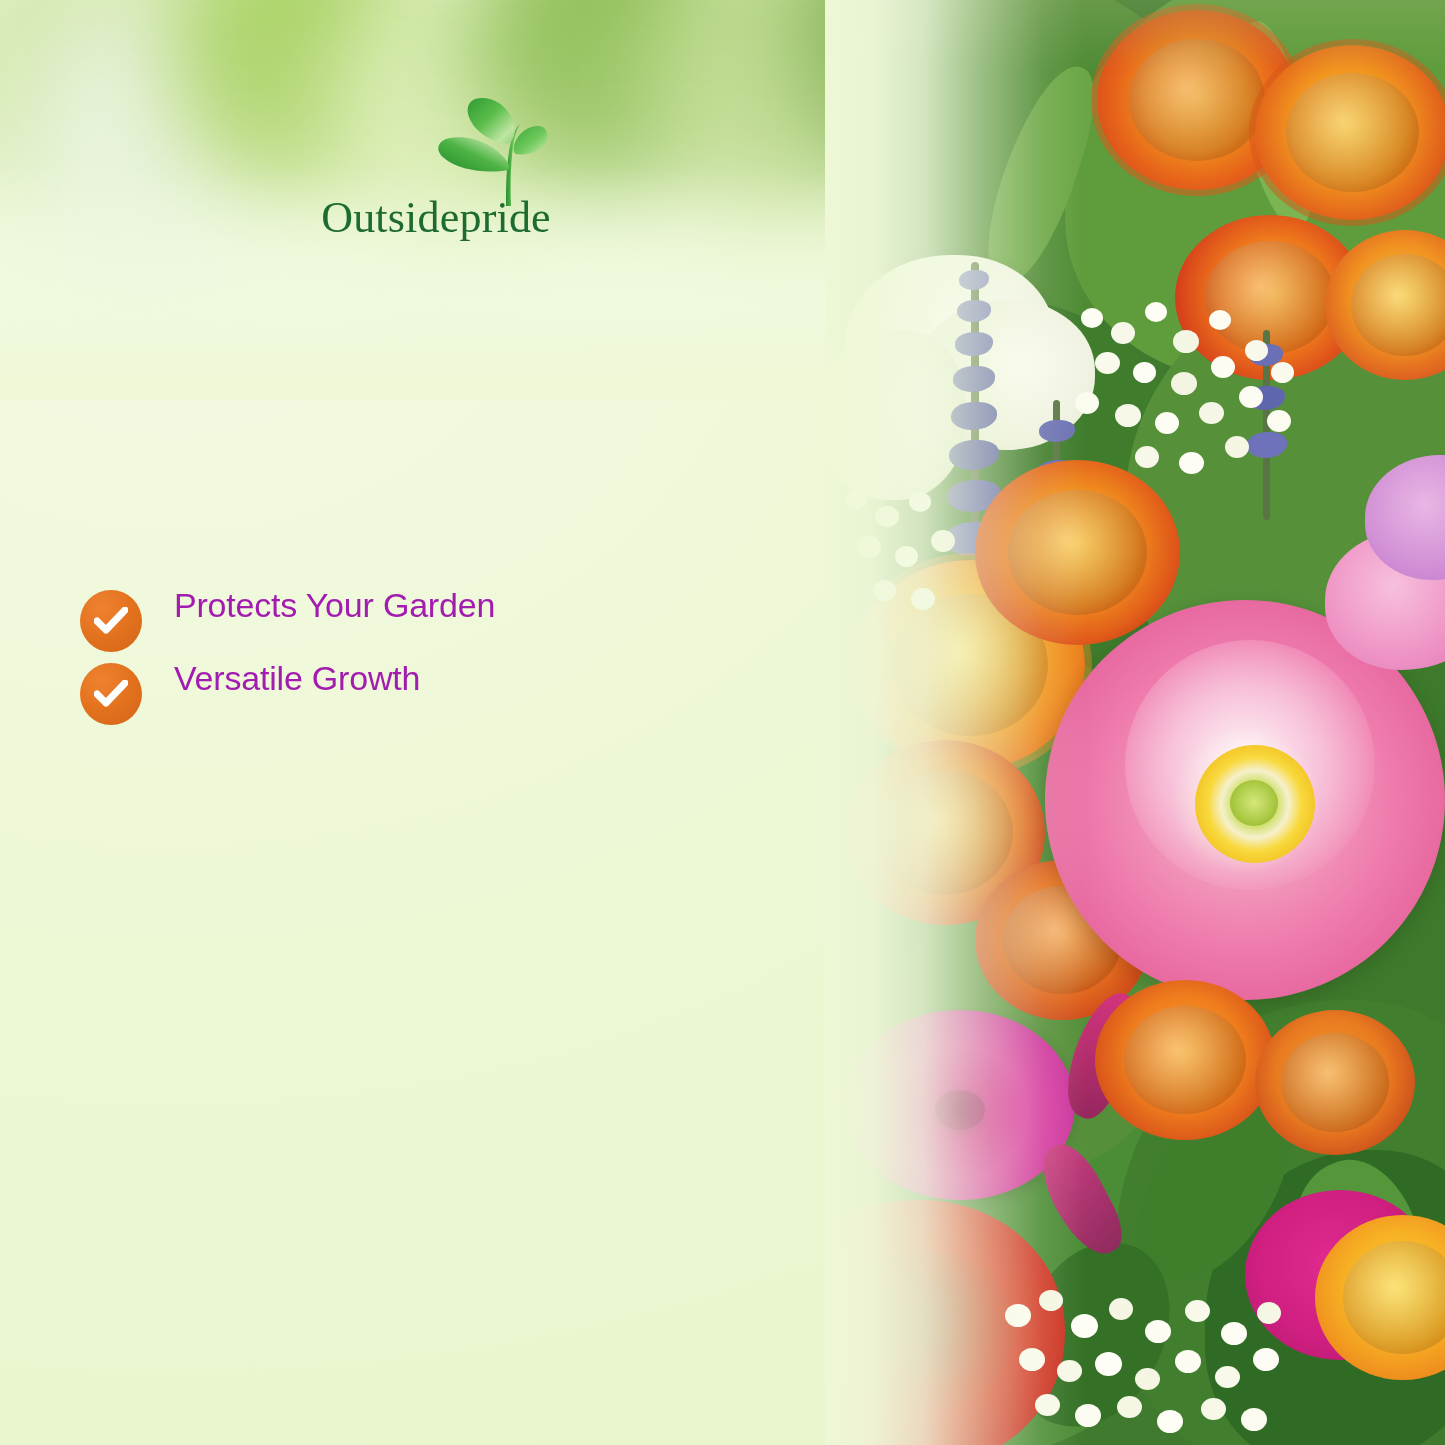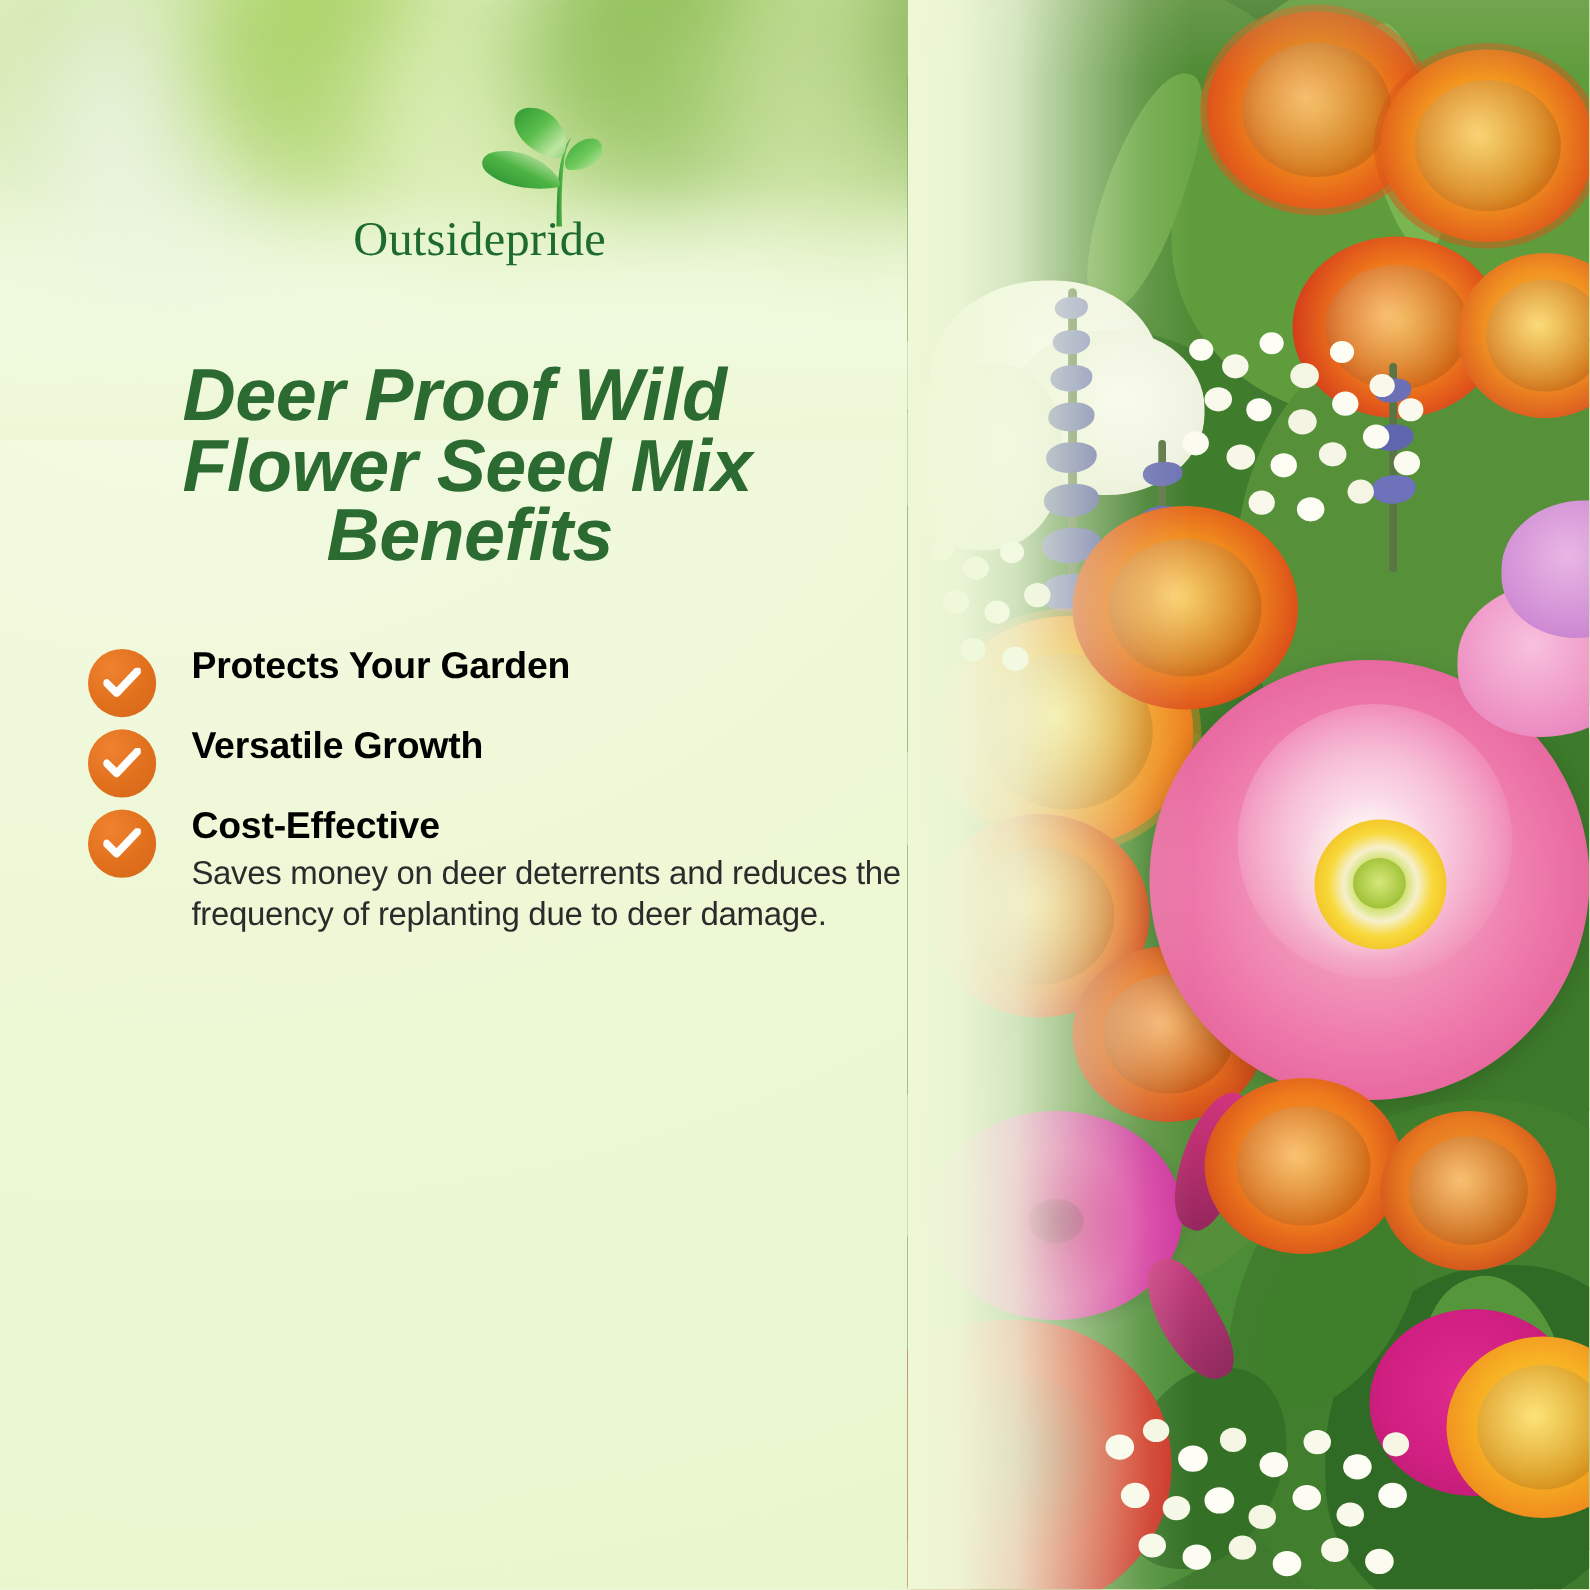--- a/index.html
+++ b/index.html
@@ -50,21 +50,21 @@
     font-weight:bold;font-style:italic;
     font-size:67px;line-height:.95;color:#2b6b31;letter-spacing:-.5px;}
   .headline .l3{display:block;text-align:center;padding-right:118px;}
 
   
   .benefits{position:absolute;left:80px;top:586px;width:790px;}
   .item{position:relative;padding-left:94px;margin-bottom:34px;}
   .check{position:absolute;left:0;top:4px;width:62px;height:62px;border-radius:50%;
     background:radial-gradient(circle at 34% 28%, #ef8230 0%, #e2711d 52%, #d4661a 100%);}
   .check svg{position:absolute;left:14px;top:17px;}
-  .b-title{font-size:34px;font-weight:bold;color:#000000;line-height:1.15;margin:0 0 5px 0;letter-spacing:-.2px;}
+  .b-title{font-size:34px;font-weight:normal;color:#a21caf;line-height:1.15;margin:0 0 5px 0;letter-spacing:-.2px;}
   .b-desc{font-size:30px;color:#2b2b2b;line-height:1.24;letter-spacing:-.3px;font-weight:400;}
 </style>
 </head>
 <body>
 
 <div class="canvas">
 
   <div class="bg-base"></div>
 
   <div class="bokeh">
@@ -293,25 +293,20 @@
         <path d="M80 48 C62 46 44 34 40 18 C38 8 44 2 54 2 C70 2 82 14 86 28 C88 36 86 44 80 48 Z" fill="url(#lg1)"></path>
 
         <path d="M88 58 C98 60 112 56 118 46 C122 38 118 30 110 30 C98 30 88 40 86 50 C85 54 86 57 88 58 Z" fill="url(#lg3)"></path>
 
         <path d="M80 74 C58 78 30 74 16 62 C6 54 10 44 22 42 C44 38 68 50 78 64 C81 68 82 72 80 74 Z" fill="url(#lg2)"></path>
       </svg>
     </div>
     <div class="logo-word">Outsidepride</div>
   </div>
 
-  <h1 class="headline">
-    <span class="l1">Deer Proof Wild</span>
-    <span class="l2">Flower Seed Mix</span>
-    <span class="l3">Benefits</span>
-  </h1>
 
   <div class="benefits">
 
     <div class="item">
       <span class="check">
         <svg width="34" height="28" viewBox="0 0 34 28" xmlns="http://www.w3.org/2000/svg">
           <path d="M3 14 L12 23 L31 3" fill="none" stroke="#ffffff" stroke-width="7" stroke-linecap="round" stroke-linejoin="round"></path>
         </svg>
       </span>
       <div class="b-title">Protects Your Garden</div>
@@ -320,24 +315,15 @@
 
     <div class="item">
       <span class="check">
         <svg width="34" height="28" viewBox="0 0 34 28" xmlns="http://www.w3.org/2000/svg">
           <path d="M3 14 L12 23 L31 3" fill="none" stroke="#ffffff" stroke-width="7" stroke-linecap="round" stroke-linejoin="round"></path>
         </svg>
       </span>
       <div class="b-title">Versatile Growth</div>
     </div>
 
-    <div class="item">
-      <span class="check">
-        <svg width="34" height="28" viewBox="0 0 34 28" xmlns="http://www.w3.org/2000/svg">
-          <path d="M3 14 L12 23 L31 3" fill="none" stroke="#ffffff" stroke-width="7" stroke-linecap="round" stroke-linejoin="round"></path>
-        </svg>
-      </span>
-      <div class="b-title">Cost-Effective</div>
-      <div class="b-desc">Saves money on deer deterrents and reduces the frequency of replanting due to deer damage.</div>
-    </div>
 
   </div>
 </div>
 
 </body></html>

